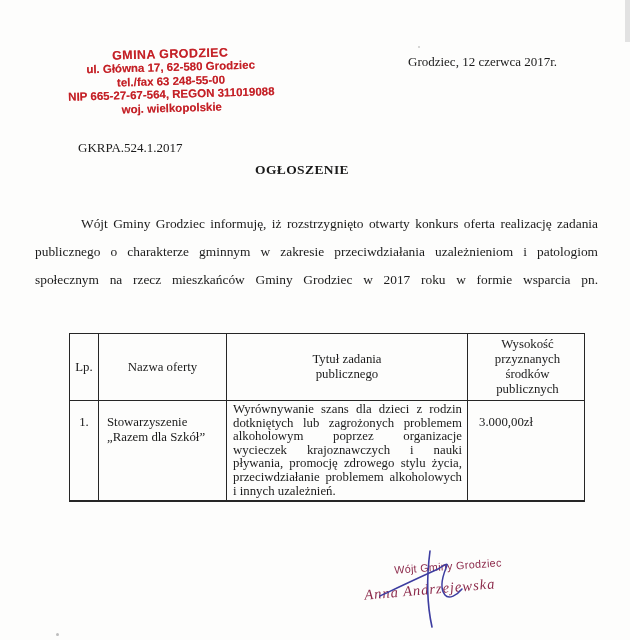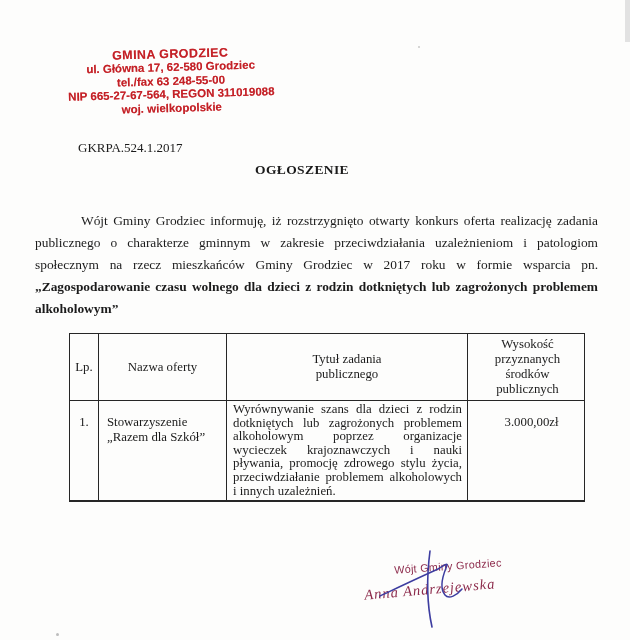--- a/index.html
+++ b/index.html
@@ -22,40 +22,40 @@
     text-shadow:0 0 .6px rgba(200,33,39,.55);
   }
   .stamp .l1{font-size:12.5px;line-height:14px;letter-spacing:.4px;}
   .stamp .l2,.stamp .l3,.stamp .l4,.stamp .l5{font-size:11.5px;line-height:13.5px;}
   
   .dateline{position:absolute;left:408px;top:54px;font-size:13px;}
   .refnum{position:absolute;left:78px;top:140px;font-size:13px;}
   .doc-title{position:absolute;left:0;top:162px;width:604px;text-align:center;
     font-weight:bold;font-size:13.5px;letter-spacing:.4px;}
   
-  .body{position:absolute;left:35px;top:210px;width:563px;font-size:13.4px;line-height:22px;}
+  .body{position:absolute;left:35px;top:210px;width:563px;font-size:13.4px;line-height:28px;}
   .body-intro{text-align:justify;text-align-last:justify;text-indent:46px;}
   .body-bold{font-weight:bold;text-align:justify;}
   
   table.results{
     position:absolute;left:69px;top:333px;width:494px;
     border-collapse:collapse;table-layout:fixed;
     font-size:12.8px;
   }
   table.results th,table.results td{border:1px solid #262626;}
   table.results{border:1.5px solid #262626;border-bottom-width:2px;}
   th{font-weight:normal;white-space:pre-line;}
   .th-lp{width:26px;height:50px;text-align:center;vertical-align:middle;}
   .th-name{width:125px;text-align:center;vertical-align:middle;}
   .th-task{width:238px;vertical-align:middle;line-height:15px;}
   .th-amount{width:105px;text-align:center;vertical-align:top;padding:3px 4px 3px 7px;line-height:15px;}
   .td-lp{vertical-align:top;text-align:center;padding-top:14px;height:84px;}
   .td-name{vertical-align:top;padding:14px 4px 0 8px;white-space:pre-line;line-height:15px;}
   .td-task{vertical-align:top;padding:2px 5px 2px 6px;text-align:justify;line-height:13.6px;}
-  .td-amount{vertical-align:top;padding:14px 0 12px 11px;text-align:center;}
+  .td-amount{vertical-align:top;padding:14px 0 12px 11px;}
   
   .signature{position:absolute;left:352px;top:536px;width:210px;height:104px;}
   .sig-stamp-title{
     position:absolute;left:42px;top:24px;
     font-family:"Liberation Sans", sans-serif;font-size:10.8px;
     transform:rotate(-4deg);letter-spacing:.3px;white-space:nowrap;
   }
   .sig-stamp-name{
     position:absolute;left:12px;top:45px;
     font-style:italic;font-size:14.5px;letter-spacing:1px;
@@ -73,28 +73,28 @@
 <div class="page">
 
   <div class="stamp" style="color: rgb(196, 33, 39);">
     <div class="l1">GMINA GRODZIEC</div>
     <div class="l2">ul. Główna 17, 62-580 Grodziec</div>
     <div class="l3">tel./fax 63 248-55-00</div>
     <div class="l4">NIP 665-27-67-564, REGON 311019088</div>
     <div class="l5">woj. wielkopolskie</div>
   </div>
 
+  <div class="dateline">Grodziec, 12 czerwca 2017r.</div>
 
   <div class="refnum">GKRPA.524.1.2017</div>
 
   <div class="doc-title">OGŁOSZENIE</div>
 
   <div class="body">
     <div class="body-intro">Wójt Gminy Grodziec informuję, iż rozstrzygnięto otwarty konkurs oferta realizację zadania publicznego o charakterze gminnym w zakresie przeciwdziałania uzależnieniom i patologiom społecznym na rzecz mieszkańców Gminy Grodziec w 2017 roku w formie wsparcia pn.</div>
-    <div class="body-bold">„Zagospodarowanie czasu wolnego dla dzieci z rodzin dotkniętych lub zagrożonych problemem alkoholowym”</div>
   </div>
 
   <table class="results">
     <thead>
       <tr>
         <th class="th-lp">Lp.</th>
         <th class="th-name">Nazwa oferty</th>
         <th class="th-task">Tytuł zadania
 publicznego</th>
         <th class="th-amount">Wysokość

